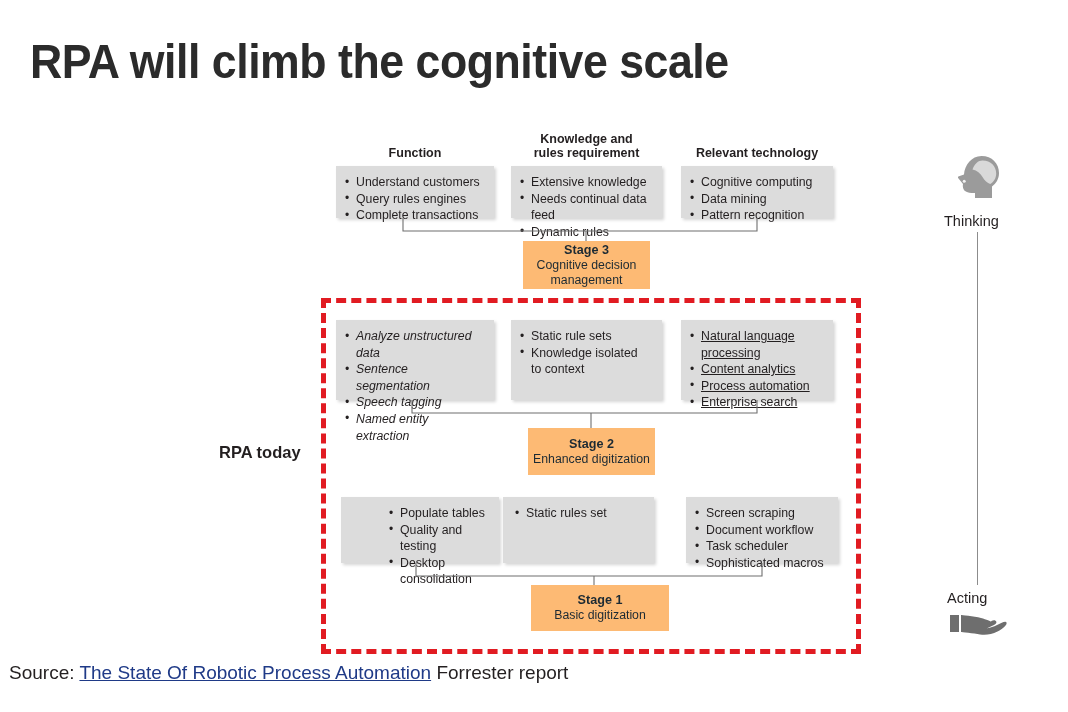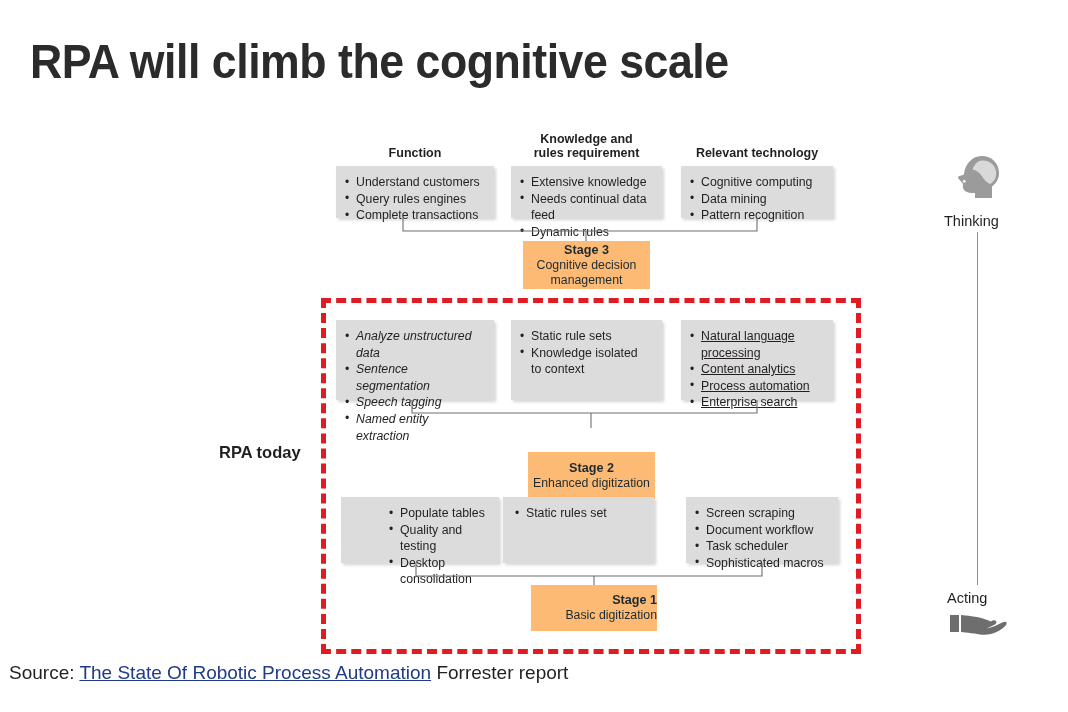--- a/index.html
+++ b/index.html
@@ -224,21 +224,21 @@
   </div>
   <div class="gray-box" style="left:681px; top:320px; width:152px; height:80px;text-decoration:underline;">
     <ul>
       <li>Natural language
 processing</li>
       <li>Content analytics</li>
       <li>Process automation</li>
       <li>Enterprise search</li>
     </ul>
   </div>
-  <div class="stage-box" style="left:528px; top:428px; width:127px; height:47px;margin-top:24px;">
+  <div class="stage-box" style="left:528px; top:428px; width:127px; height:47px;">
     <div class="stage-title">Stage 2</div>
     <div class="stage-sub">Enhanced digitization</div>
   </div>
 
   <div class="gray-box" style="left:341px; top:497px; width:158px; height:66px;padding-left:48px;">
     <ul>
       <li>Populate tables</li>
       <li>Quality and testing</li>
       <li>Desktop consolidation</li>
     </ul>
@@ -249,21 +249,21 @@
     </ul>
   </div>
   <div class="gray-box" style="left:686px; top:497px; width:152px; height:66px;">
     <ul>
       <li>Screen scraping</li>
       <li>Document workflow</li>
       <li>Task scheduler</li>
       <li>Sophisticated macros</li>
     </ul>
   </div>
-  <div class="stage-box" style="left:531px; top:585px; width:126px; height:46px;align-items:flex-end;">
+  <div class="stage-box" style="left:531px; top:585px; width:138px; height:46px;">
     <div class="stage-title">Stage 1</div>
     <div class="stage-sub">Basic digitization</div>
   </div>
 
   <svg id="connectors">
     <g stroke="#6f6f6f" stroke-width="1.1" fill="none">
 
       <path d="M403,218 L403,231 L757,231 L757,218"></path>
       <path d="M586,231 L586,241"></path>
 

